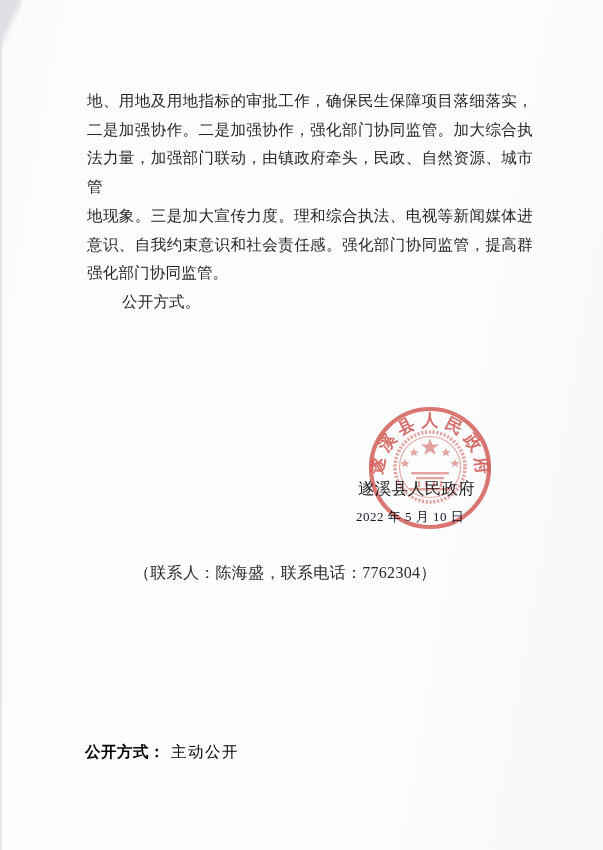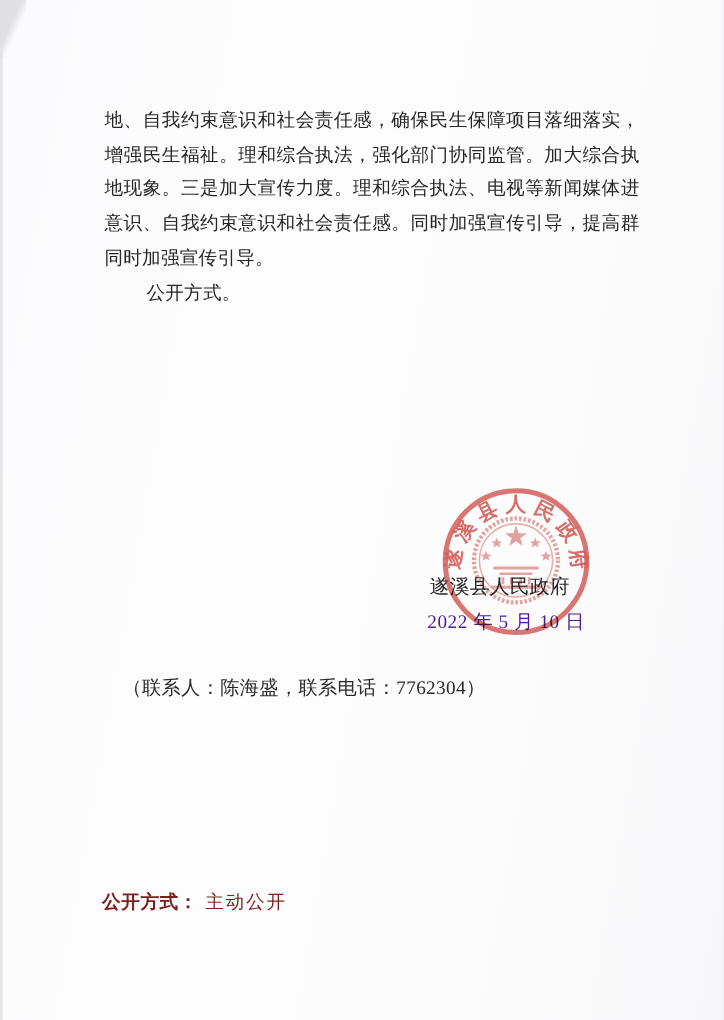--- a/index.html
+++ b/index.html
@@ -32,29 +32,29 @@
     text-align: justify;
     text-align-last: justify;
   }
   .closing-indent { padding-left: 35px; }
   .signature-org {
     position: absolute; left: 358px; top: 478px;
     font-size: 16.5px; color: #242424; letter-spacing: 0.2px; text-align: right;
   }
   .signature-date {
     position: absolute; left: 356px; top: 508px;
-    font-size: 16px; color: #4c1d95; letter-spacing: 0.5px; text-align: right;
+    font-size: 13px; color: #0f172a; letter-spacing: 0.5px; text-align: right;
   }
   .contact-line {
-    position: absolute; left: 102px; top: 563px;
+    position: absolute; left: 134px; top: 563px;
     font-size: 16px; color: #2a2a2a; letter-spacing: 0.3px;
   }
   .footer-line {
     position: absolute; left: 85px; top: 742px;
-    font-size: 15.5px; color: #7f1d1d;
+    font-size: 15.5px; color: #000000;
   }
   .footer-label {
     font-family: "Liberation Sans", sans-serif;
     font-weight: bold; letter-spacing: 0.5px;
   }
   .footer-value { letter-spacing: 1.5px; margin-left: 6px; }
   .seal {
     position: absolute; left: 350px; top: 388px;
     width: 160px; height: 160px;
     mix-blend-mode: multiply;
@@ -67,25 +67,26 @@
     font-weight: bold;
   }
 </style>
 </head>
 <body>
 
 <div class="paper"></div>
 <div class="corner-shade"></div>
 
 <div class="body-text">
-  <div class="line full">地、自我约束意识和社会责任感，确保民生保障项目落细落实，</div>
-  <div class="line full">增强民生福祉。理和综合执法，强化部门协同监管。加大综合执</div>
+  <div class="line full">地、用地及用地指标的审批工作，确保民生保障项目落细落实，</div>
+  <div class="line full">二是加强协作。二是加强协作，强化部门协同监管。加大综合执</div>
+  <div class="line full">法力量，加强部门联动，由镇政府牵头，民政、自然资源、城市管</div>
   <div class="line full">地现象。三是加大宣传力度。理和综合执法、电视等新闻媒体进</div>
-  <div class="line full">意识、自我约束意识和社会责任感。同时加强宣传引导，提高群</div>
-  <div class="line">同时加强宣传引导。</div>
+  <div class="line full">意识、自我约束意识和社会责任感。强化部门协同监管，提高群</div>
+  <div class="line">强化部门协同监管。</div>
   <div class="line closing-indent">公开方式。</div>
 </div>
 
 <div class="signature-org">遂溪县人民政府</div>
 <div class="signature-date">2022 年 5 月 10 日</div>
 
 <svg class="seal" viewBox="0 0 160 160">
 
   <circle cx="80" cy="80" r="59" fill="none" stroke="#d4534d" stroke-width="4.2" opacity="0.9"></circle>
 

